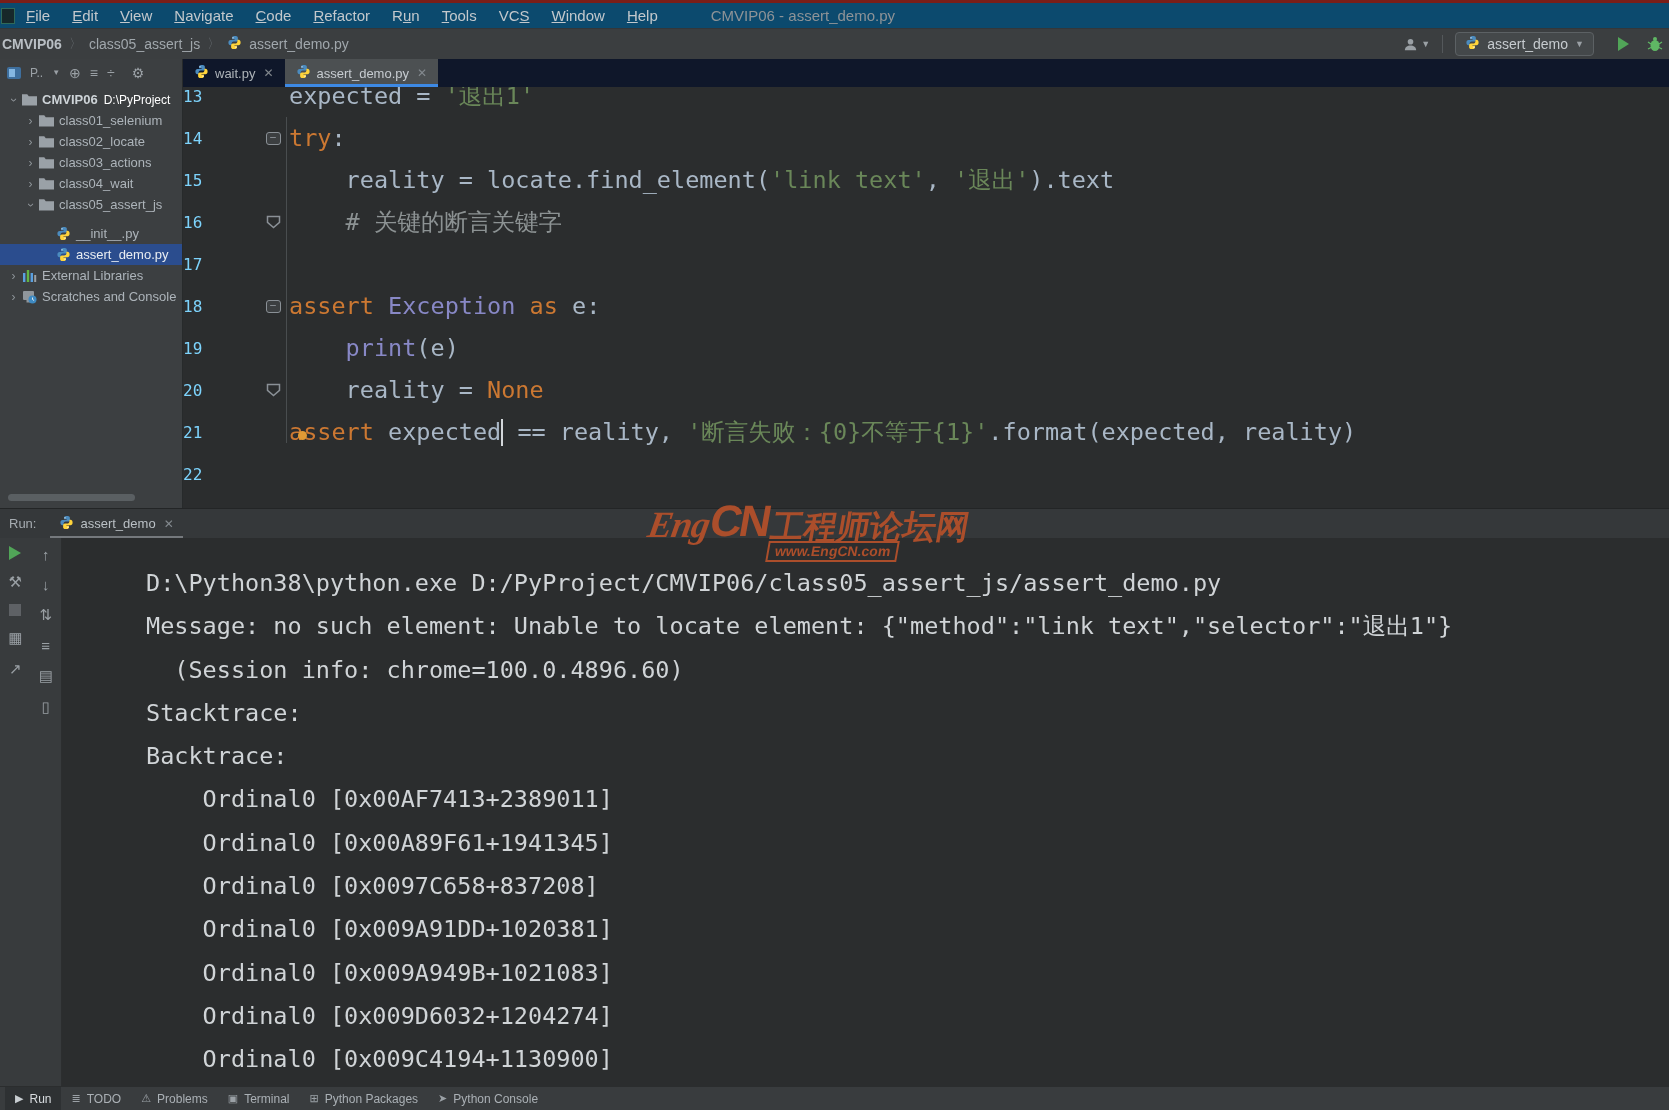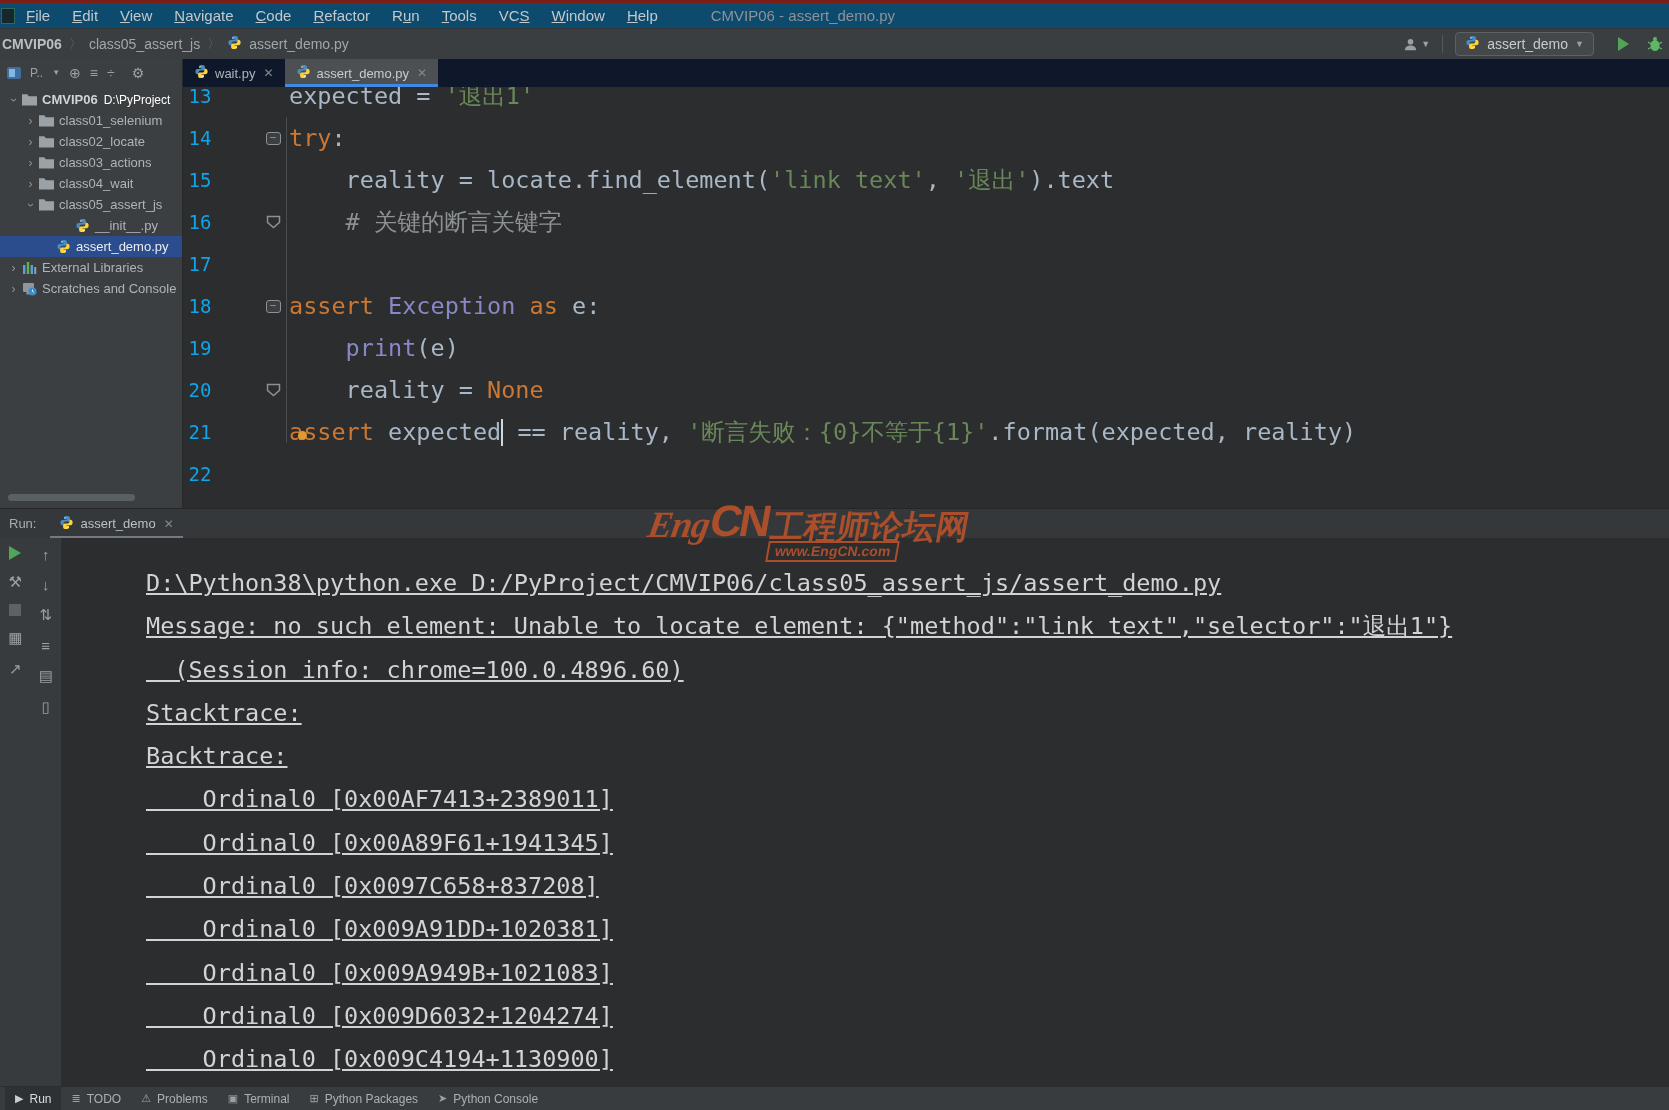--- a/index.html
+++ b/index.html
@@ -47,42 +47,42 @@
   
   .editor { flex:1; min-width:0; display:flex; flex-direction:column; background:#2b2d2e; }
   .tabs { height:28px; background:#0f172a; display:flex; align-items:stretch; flex:none; }
   .tab { display:flex; align-items:center; gap:6px; padding:0 11px; font-size:13px; color:#aeb4b9; position:relative; }
   .tab.active { background:#4c5052; color:#c7ccd1; }
   .tab.active::after { content:""; position:absolute; left:0; right:0; bottom:0; height:3px; background:#3d89e4; }
   .tab-close { color:#83898e; font-size:12px; margin-left:2px; }
   .code-area { position:relative; flex:1; overflow:hidden; font-family:"DejaVu Sans Mono", monospace; font-size:23.5px; }
   .code-scroll { margin-top:-12px; }
   .code-row { height:42px; display:flex; align-items:center; }
-  .gut-num { width:34px; flex:none; text-align:center; color:#0ea5e9; font-size:19px; }
+  .gut-num { width:34px; flex:none; text-align:left; color:#7dd3fc; font-size:16px; }
   .gut-sp { width:40px; flex:none; }
   .gut-fold { width:32px; flex:none; display:flex; align-items:center; justify-content:center; }
   .fold-sq { width:15px; height:13px; border:1.5px solid #8a9096; border-radius:3px; color:#8a9096; font-size:11px; line-height:10px; text-align:center; background:#3c3f41; }
   .linetext { white-space:pre; color:#a9b7c6; }
   .tok-k { color:#cc7832; } .tok-s { color:#6a8759; } .tok-c { color:#8c9293; }
   .tok-b { color:#8888c6; } .tok-d { color:#a9b7c6; }
   .caret { display:inline-block; width:2px; height:27px; background:#d3d7da; vertical-align:text-bottom; }
   .indent-guide { position:absolute; left:103px; top:30px; height:326px; width:1px; background:#494d4f; }
   .exec-dot { position:absolute; left:115px; top:344px; width:9px; height:9px; border-radius:50%; background:#e09a35; }
   
   .runpanel { height:578px; display:flex; flex-direction:column; background:#2b2d2e; border-top:1px solid #232526; }
   .run-header { height:29px; background:#35383a; display:flex; align-items:center; font-size:13px; color:#a7adb2; padding-left:9px; flex:none; }
   .run-label { margin-right:14px; }
   .run-tab { height:29px; display:flex; align-items:center; gap:6px; padding:0 9px; color:#bac0c5; position:relative; }
   .run-tab::after { content:""; position:absolute; left:0; right:0; bottom:0; height:2px; background:#75797d; }
   .run-body { flex:1; display:flex; min-height:0; }
   .run-toolbar { width:62px; flex:none; background:#383b3d; border-right:1px solid #2c2e2f; display:flex; padding-top:8px; }
   .rt-col { width:31px; display:flex; flex-direction:column; align-items:center; gap:13px; font-size:15px; color:#9aa0a5; }
   .rt-play { width:0; height:0; border-left:12px solid #51a558; border-top:7px solid transparent; border-bottom:7px solid transparent; }
   .rt-stop { width:12px; height:12px; background:#7d8郷3; background:#7d8287; opacity:.55; }
-  .console { flex:1; min-width:0; font-family:"DejaVu Sans Mono", monospace; font-size:23.5px; line-height:43.3px; color:#d0d4d7; padding:24px 0 0 84px; overflow:hidden;text-decoration:underline; }
+  .console { flex:1; min-width:0; font-family:"DejaVu Sans Mono", monospace; font-size:23.5px; line-height:43.3px; color:#d0d4d7; padding:24px 0 0 84px; overflow:hidden; }
   .console-line { white-space:pre; height:43.3px; }
   
   .statusbar { position:absolute; left:0; right:0; bottom:0; height:24px; background:#393c3e; border-top:1px solid #2b2d2e; display:flex; align-items:center; font-size:12px; color:#aab0b5; padding-left:5px; z-index:60; }
   .status-item { display:flex; align-items:center; gap:6px; padding:0 10px; height:24px; white-space:nowrap; }
   .status-item.active { background:#2e3133; color:#d8dcdf; }
   .status-item .s-ic { font-size:11px; color:#9ba1a6; }
   .status-item.active .s-ic { color:#c9ced2; }
   
   .watermark { position:absolute; left:649px; top:499px; z-index:50; color:#ab4e2b; pointer-events:none; }
   .wm-row1 { display:flex; align-items:flex-end; transform:skewX(-10deg); font-weight:bold; line-height:1; }
@@ -217,21 +217,21 @@
         </div>
         <div class="tree-row" style="padding-left: 23px;">
           <span class="chev open">›</span>
           <span class="t-icon">
             <svg width="15" height="13" viewBox="0 0 16 13">
               <path fill="#9aa1a7" d="M0 1h5.6L7.2 3H16v10H0z"></path>
             </svg>
           </span>
           <span>class05_assert_js</span>
         </div>
-        <div class="tree-row" style="padding-left: 59px;">
+        <div class="tree-row" style="padding-left: 40px; margin-top: 8px;">
           <span class="chev"></span>
           <span class="t-icon">
             <svg width="15" height="15" viewBox="0 0 16 16">
               <path fill="#4b8bbe" d="M7.9 1C6 1 5.4 1.9 5.4 3v1.5h2.7v.7H3.7C2.4 5.2 1.5 6.1 1.5 8c0 2 .9 2.9 2.2 2.9h1.2V9.2C4.9 8 6 7 7.2 7h2.6c1 0 1.8-.8 1.8-1.8V3c0-1.1-1-2-2.2-2z"></path>
               <path fill="#ffd43b" d="M8.1 15c1.9 0 2.5-.9 2.5-2v-1.5H7.9v-.7h4.4c1.3 0 2.2-.9 2.2-2.8 0-2-.9-2.9-2.2-2.9h-1.2v1.7c0 1.2-1.1 2.2-2.3 2.2H6.2c-1 0-1.8.8-1.8 1.8V13c0 1.1 1 2 2.2 2z"></path>
               <circle cx="6.4" cy="3" r=".7" fill="#fff"></circle>
               <circle cx="9.6" cy="13" r=".7" fill="#fff"></circle>
             </svg>
           </span>
           <span>__init__.py</span>

